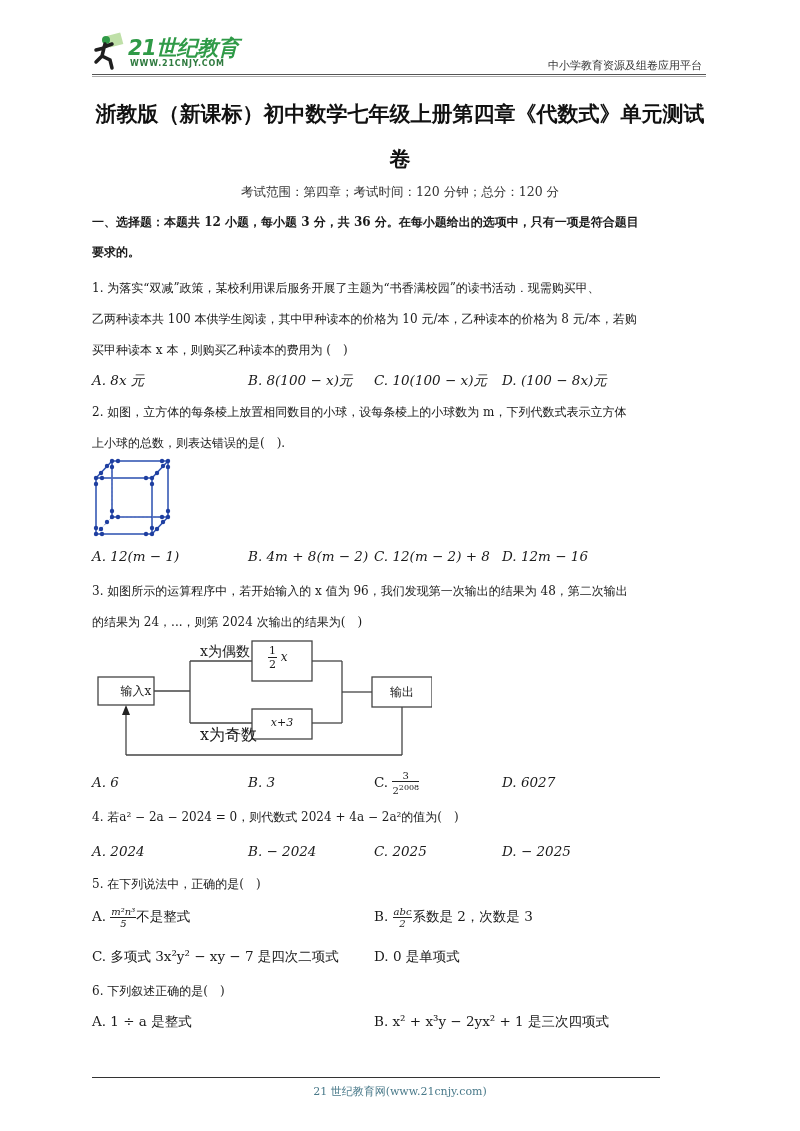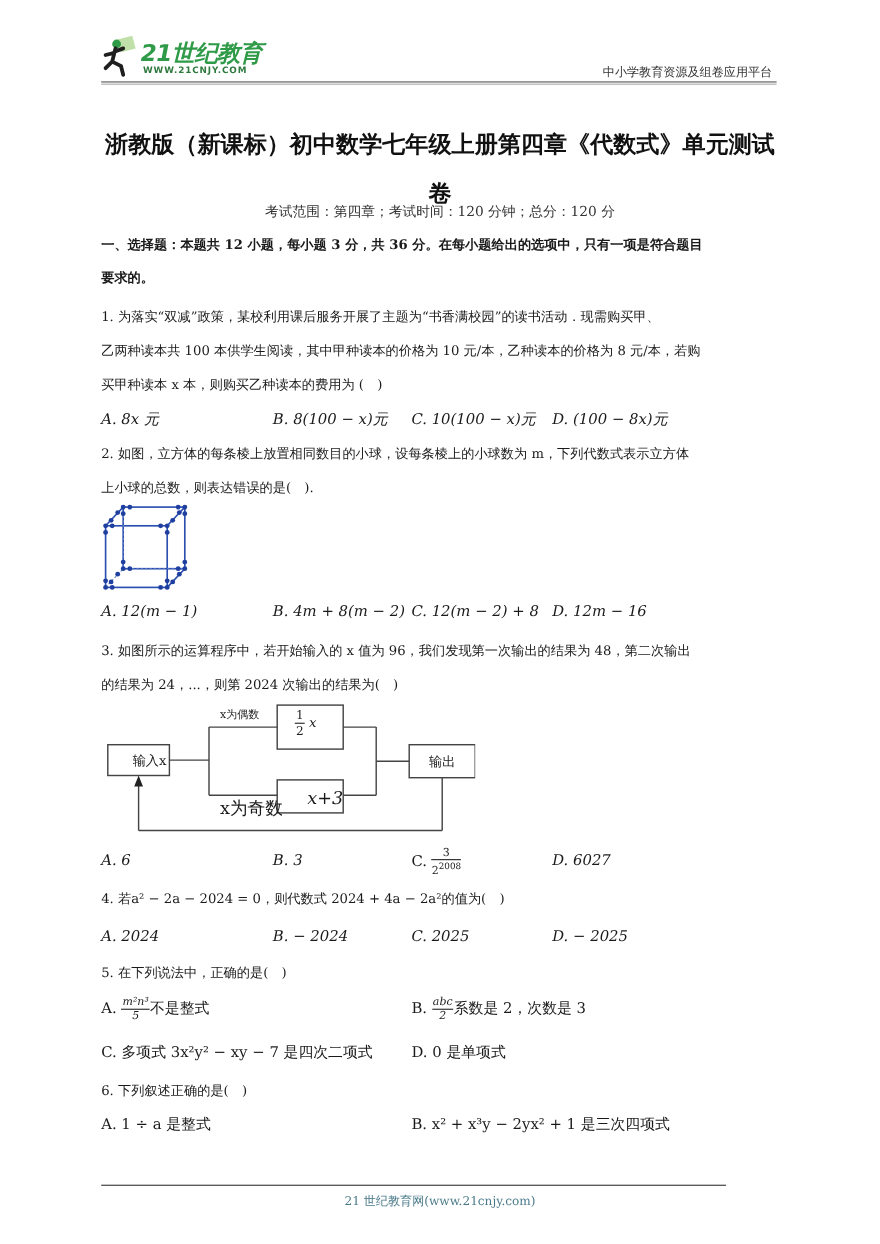--- a/index.html
+++ b/index.html
@@ -7,21 +7,21 @@
          font-family:"DejaVu Serif","Liberation Serif",serif; color:#1a1a1a; }
   .abs { position:absolute; }
   .header-logo { left:92px; top:32px; width:160px; height:42px; }
   .logo-text { left:36px; top:2px; font-family:"DejaVu Sans","Liberation Sans",sans-serif;
                font-weight:bold; font-style:italic; font-size:21px; color:#2f9a47; letter-spacing:-0.5px; white-space:nowrap;}
   .logo-url { left:38px; top:27px; font-family:"DejaVu Sans","Liberation Sans",sans-serif;
               font-size:8px; color:#2f7a3f; font-weight:bold; letter-spacing:0.8px; white-space:nowrap;}
   .header-right { right:98px; top:58px; font-size:11px; color:#333; white-space:nowrap;}
   .header-line { left:92px; top:74px; width:614px; height:1px; background:#555; }
   .header-line2 { left:92px; top:76px; width:614px; height:1px; background:#aaa; }
-  .title { left:80px; width:640px; text-align:center; font-weight:bold; font-size:21px; color:#111;margin-top:17px; }
+  .title { left:80px; width:640px; text-align:center; font-weight:bold; font-size:21px; color:#111; }
   .meta { left:80px; width:640px; text-align:center; font-size:12.5px; top:184px; color:#333; }
   .line { left:92px; width:620px; font-size:12px; white-space:nowrap; }
   .bold { font-weight:bold; }
   i, .it { font-style:italic; }
   .opt { position:absolute; font-size:13.5px; white-space:nowrap; }
   .frac { display:inline-block; vertical-align:middle; text-align:center; font-size:10px; line-height:11px; }
   .frac .num { display:block; border-bottom:1px solid #222; padding:0 1px; }
   .frac .den { display:block; }
   sup { font-size:8px; }
   .footer-line { left:92px; top:1077px; width:568px; height:1px; background:#333; }
@@ -137,27 +137,27 @@
         <line x1="220" y1="86" x2="250" y2="86"></line>
         <line x1="250" y1="24" x2="250" y2="86"></line>
         <line x1="250" y1="55" x2="280" y2="55"></line>
         <line x1="310" y1="70" x2="310" y2="118"></line>
         <line x1="310" y1="118" x2="34" y2="118"></line>
         <line x1="34" y1="118" x2="34" y2="76"></line>
       </g>
       <polygon points="34,68 30,78 38,78" fill="#222"></polygon>
     </svg>
     <div class="abs" style="left:6px;top:46px;width:76px;text-align:center;font-size:12px">输入x</div>
-    <div class="abs" style="left:108px;top:6px;font-size:10px">x为偶数</div>
+    <div class="abs" style="left:108px;top:6px;font-size:14px">x为偶数</div>
     <div class="abs" style="left:108px;top:88px;font-size:16px">x为奇数</div>
     <div class="abs" style="left:176px;top:7px;font-size:12px">
       <span class="frac" style="font-size:11px;line-height:13px"><span class="num">1</span><span class="den">2</span></span>
       <span class="it">x</span>
     </div>
-    <div class="abs it" style="left:160px;top:79px;width:60px;text-align:right;font-size:16px">x+3</div>
+    <div class="abs it" style="left:160px;top:79px;width:60px;text-align:center;font-size:11px">x+3</div>
     <div class="abs" style="left:280px;top:47px;width:60px;text-align:center;font-size:12px">输出</div>
   </div>
 
   <div class="opt it" style="left:92px;top:774px">A. 6</div>
   <div class="opt it" style="left:248px;top:774px">B. 3</div>
   <div class="opt" style="left:374px;top:770px">
     <span>C.</span>
     <span class="frac" style="font-size:10px"><span class="num">3</span><span class="den"><span>2</span><sup>2008</sup></span></span>
   </div>
   <div class="opt it" style="left:502px;top:774px">D. 6027</div>

